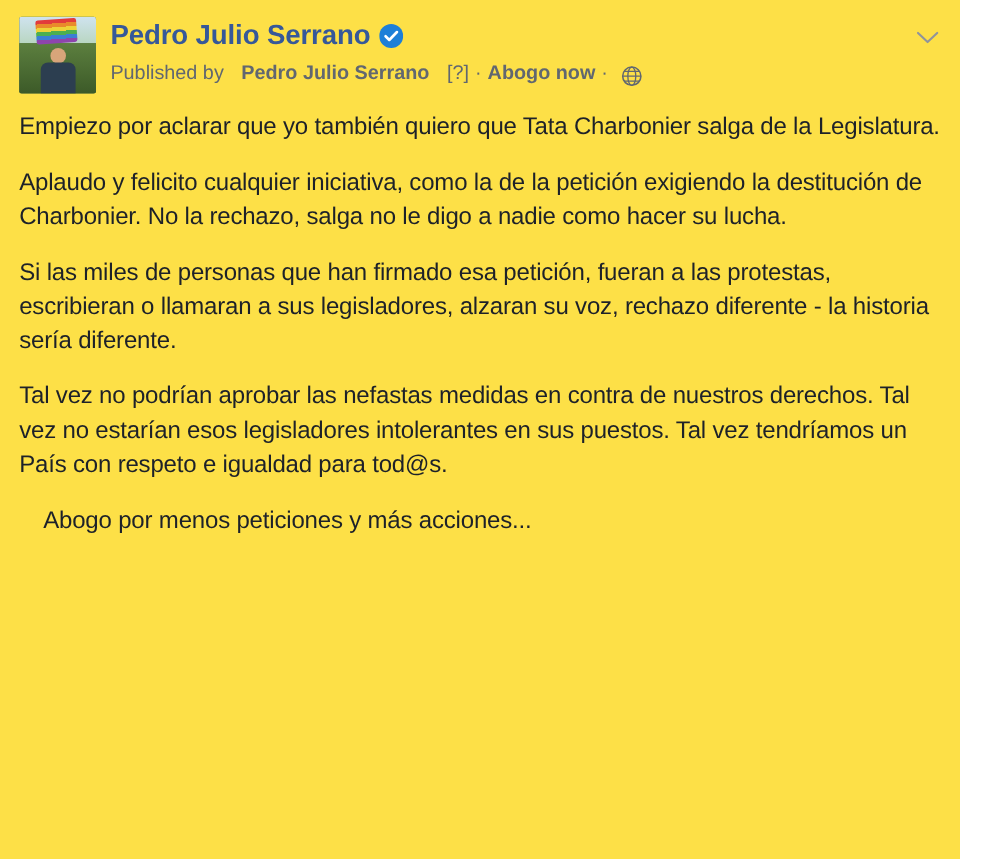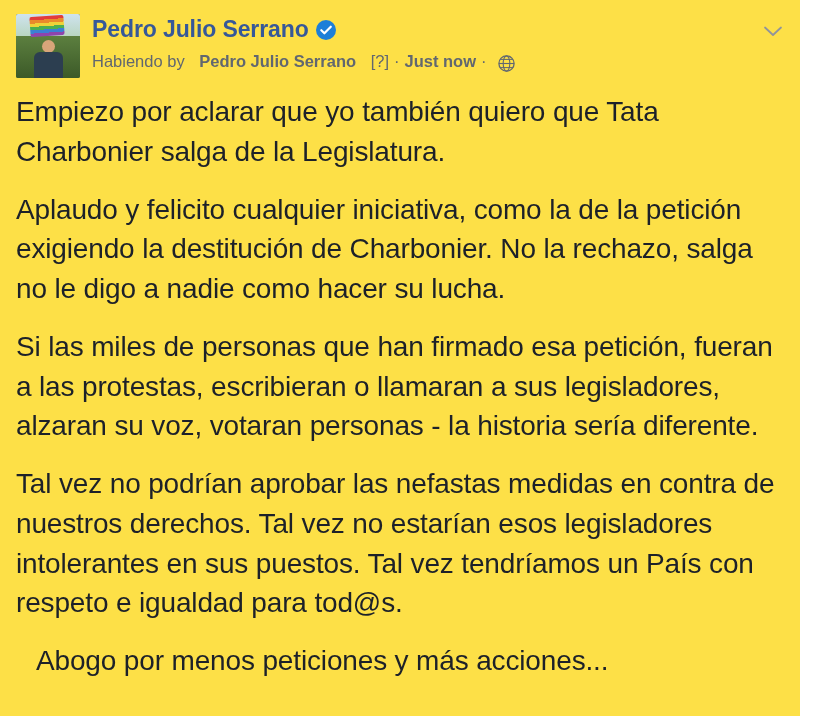--- a/index.html
+++ b/index.html
@@ -146,21 +146,21 @@
     width: 26px;
     height: 26px;
     cursor: pointer;
   }
   .chevron svg { display: block; }
   .post-body {
     padding: 8px 16px 0 16px;
     box-sizing: border-box;
   }
   .para {
-    font-size: 28px;
+    font-size: 20px;
     line-height: 1.42;
     color: #1d2129;
     margin: 0 0 18px 0;
     letter-spacing: -0.15px;
   }
   .para:last-child {
     margin-bottom: 0;
     margin-left: 20px;
   }
 </style>
@@ -184,27 +184,27 @@
         <span class="profile-name">Pedro Julio Serrano</span>
         <span class="verified-icon">
           <svg width="20" height="20" viewBox="0 0 20 20">
             <circle cx="10" cy="10" r="10" fill="#1d7fd8"></circle>
             <path d="M5.3 10.2 L8.4 13.3 L14.8 6.7" fill="none" stroke="#ffffff" stroke-width="2.2" stroke-linecap="round" stroke-linejoin="round"></path>
           </svg>
         </span>
       </div>
 
       <div class="meta-row">
-        <span class="published-by">Habiendo by</span>
+        <span class="published-by">Published by</span>
         <span class="meta-sep">&nbsp;</span>
         <span class="meta-strong">Pedro Julio Serrano</span>
         <span class="meta-sep">&nbsp;</span>
         <span>[?]</span>
         <span class="meta-sep">·</span>
-        <span class="meta-strong">Just now</span>
+        <span class="meta-strong">Abogo now</span>
         <span class="meta-sep">·</span>
         <span class="globe-icon">
           <svg width="17" height="17" viewBox="0 0 17 17">
             <circle cx="8.5" cy="8.5" r="7.6" fill="none" stroke="#616770" stroke-width="1.3"></circle>
             <ellipse cx="8.5" cy="8.5" rx="3.3" ry="7.6" fill="none" stroke="#616770" stroke-width="1.1"></ellipse>
             <line x1="1" y1="8.5" x2="16" y2="8.5" stroke="#616770" stroke-width="1.1"></line>
             <line x1="2.3" y1="4.4" x2="14.7" y2="4.4" stroke="#616770" stroke-width="1"></line>
             <line x1="2.3" y1="12.6" x2="14.7" y2="12.6" stroke="#616770" stroke-width="1"></line>
           </svg>
         </span>
@@ -214,18 +214,18 @@
     <div class="chevron">
       <svg width="26" height="26" viewBox="0 0 26 26">
         <path d="M5 9.5 L13 17 L21 9.5" fill="none" stroke="#90949c" stroke-width="1.8" stroke-linecap="round" stroke-linejoin="round"></path>
       </svg>
     </div>
   </div>
 
   <div class="post-body">
     <p class="para">Empiezo por aclarar que yo también quiero que Tata Charbonier salga de la Legislatura.</p>
     <p class="para">Aplaudo y felicito cualquier iniciativa, como la de la petición exigiendo la destitución de Charbonier. No la rechazo, salga no le digo a nadie como hacer su lucha.</p>
-    <p class="para">Si las miles de personas que han firmado esa petición, fueran a las protestas, escribieran o llamaran a sus legisladores, alzaran su voz, votaran personas - la historia sería diferente.</p>
+    <p class="para">Si las miles de personas que han firmado esa petición, fueran a las protestas, escribieran o llamaran a sus legisladores, alzaran su voz, rechazo diferente - la historia sería diferente.</p>
     <p class="para">Tal vez no podrían aprobar las nefastas medidas en contra de nuestros derechos. Tal vez no estarían esos legisladores intolerantes en sus puestos. Tal vez tendríamos un País con respeto e igualdad para tod@s.</p>
     <p class="para">Abogo por menos peticiones y más acciones...</p>
   </div>
 
 </div>
 
 </body></html>

